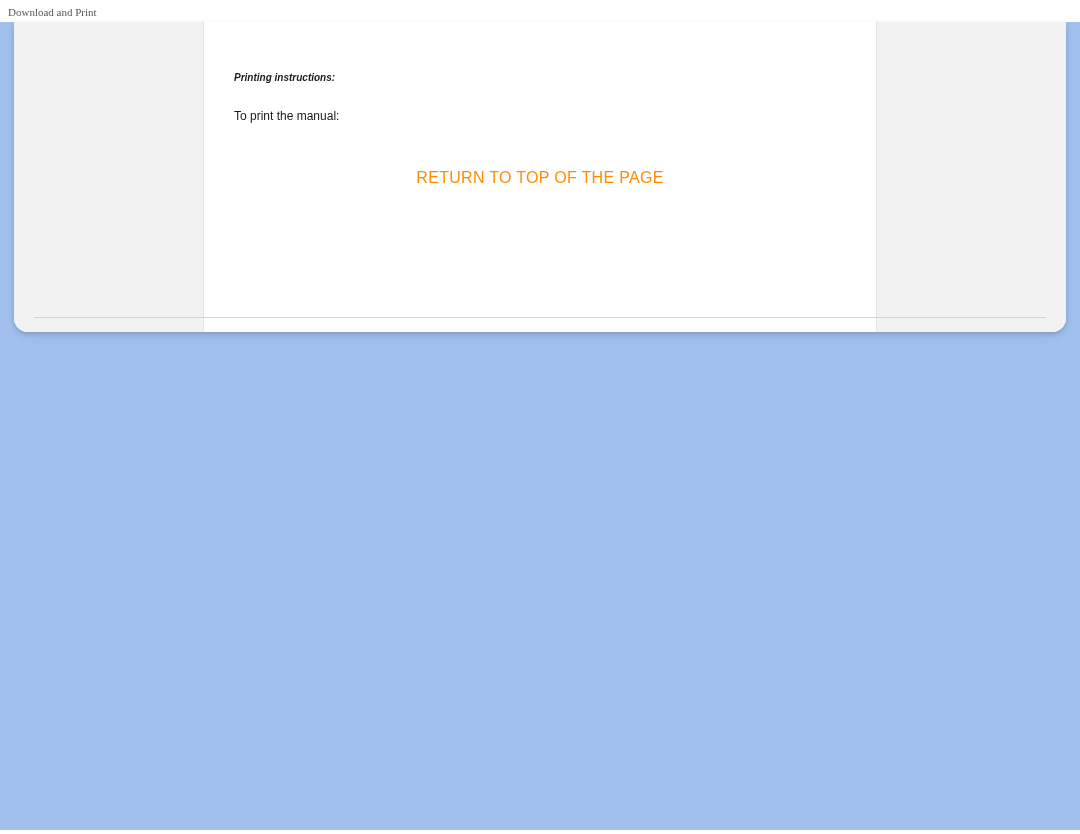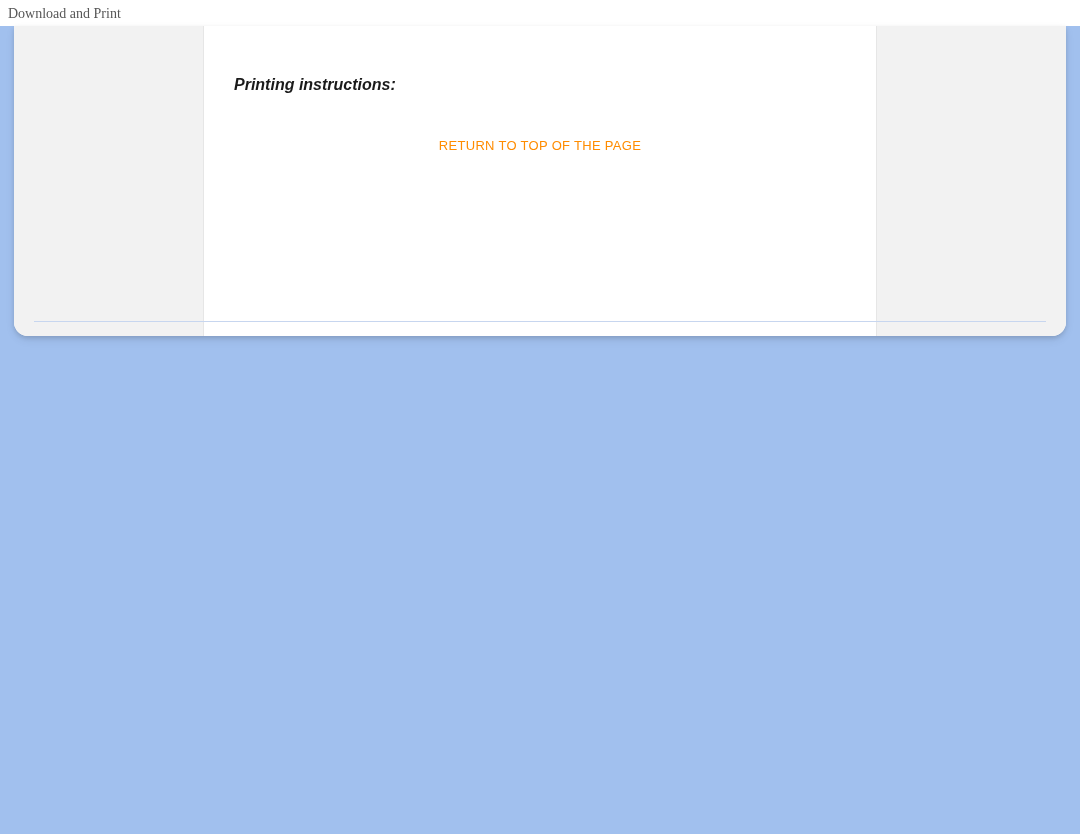--- a/index.html
+++ b/index.html
@@ -5,21 +5,21 @@
     * { margin: 0; padding: 0; box-sizing: border-box; }
     body {
       font-family: Arial, Helvetica, sans-serif;
       background: #ffffff;
       width: 1080px;
       height: 834px;
       overflow: hidden;
     }
     .header-label {
       font-family: Georgia, 'Times New Roman', serif;
-      font-size: 14px;
+      font-size: 11px;
       color: #575757;
       padding: 6px 8px 4px 8px;
     }
     .blue-bg {
       width: 1080px;
       height: 808px;
       background: #a1c0ee;
       padding: 0 14px;
       position: relative;
     }
@@ -47,34 +47,34 @@
     }
     .right-panel {
       width: 190px;
       background: #f2f2f2;
       border-left: 1px solid #e6e6e6;
       height: 100%;
     }
     .section-heading {
       font-style: italic;
       font-weight: bold;
-      font-size: 16px;
+      font-size: 10px;
       color: #1a1a1a;
       margin-bottom: 24px;
     }
     .body-text {
       font-size: 12px;
       color: #1a1a1a;
       line-height: 1.5;
       margin-bottom: 24px;
     }
     .return-link {
       display: block;
       text-align: center;
-      font-size: 13px;
+      font-size: 16px;
       color: #ff8c00;
       text-decoration: none;
       margin-top: 44px;
       letter-spacing: 0.3px;
     }
     .card-hr {
       position: absolute;
       bottom: 14px;
       left: 20px;
       right: 20px;
@@ -85,18 +85,19 @@
 </head>
 <body>
 
 <div class="header-label">Download and Print</div>
 
 <div class="blue-bg">
   <div class="content-card">
     <div class="left-panel"></div>
     <div class="main-panel">
       <div class="section-heading">Printing instructions:</div>
+      <div class="body-text">To print the manual:</div>
       <a href="#" class="return-link">RETURN TO TOP OF THE PAGE</a>
     </div>
     <div class="right-panel"></div>
     <div class="card-hr"></div>
   </div>
 </div>
 
 </body></html>

